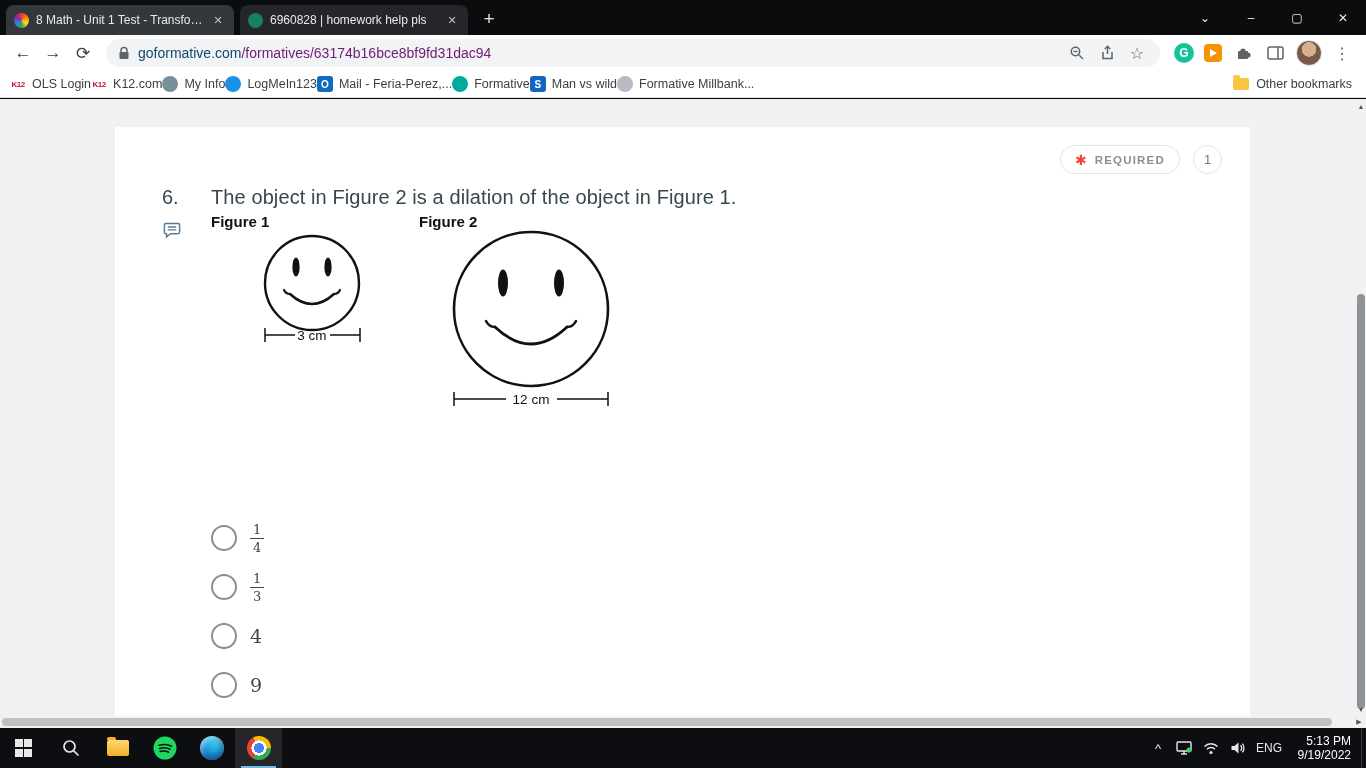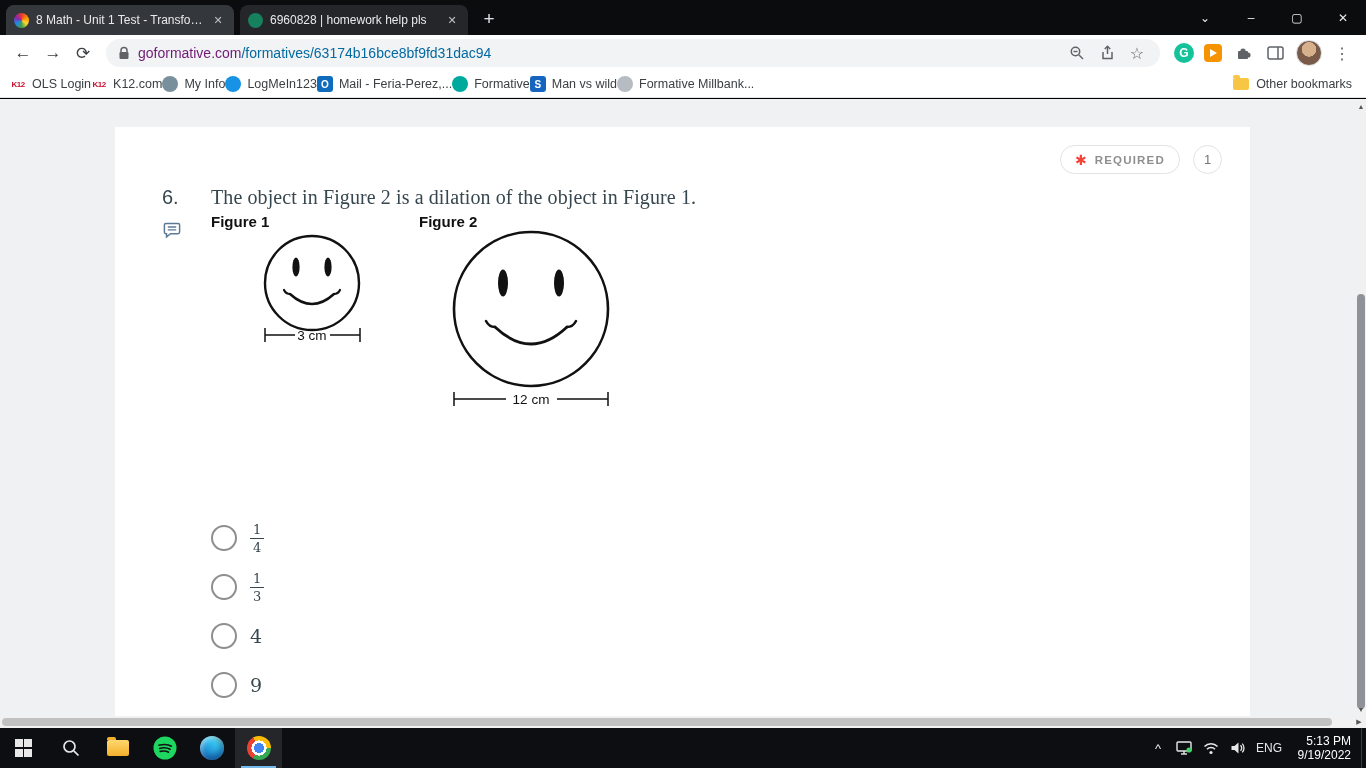--- a/index.html
+++ b/index.html
@@ -17,22 +17,22 @@
   .fav-brainly { background:#17805c; }
   .newtab-btn { color:#dfe1e5; font-size:19px; width:30px; height:30px; line-height:28px; text-align:center; margin-left:6px; }
   .win-controls { margin-left:auto; display:flex; height:35px; align-self:flex-start; }
   .win-btn { width:46px; height:35px; color:#e8eaed; font-size:12px; display:flex; align-items:center; justify-content:center; }
 
   
   .toolbar { position:absolute; top:35px; left:0; width:100%; height:36px; background:#ffffff; display:flex; align-items:center; padding:0 8px; }
   .nav-btn { width:30px; height:30px; display:flex; align-items:center; justify-content:center; font-size:17px; color:#3c4043; border-radius:50%; }
   .omnibox { flex:1; height:28px; background:#f1f3f4; border-radius:14px; margin:0 8px; display:flex; align-items:center; padding:0 12px; gap:8px; }
   .url-text { font-size:14px; white-space:nowrap; overflow:hidden; }
-  .url-host { color:#701a75; }
-  .url-path { color:#0369a1; }
+  .url-host { color:#0c4a6e; }
+  .url-path { color:#701a75; }
   .omni-spacer { flex:1; }
   .omni-icon { width:22px; height:22px; display:flex; align-items:center; justify-content:center; color:#5f6368; font-size:16px; }
   .ext-area { display:flex; align-items:center; gap:10px; margin:0 6px; }
   .grammarly { width:20px; height:20px; border-radius:50%; background:#15c39a; color:#fff; font-size:12px; font-weight:bold; display:flex; align-items:center; justify-content:center; }
   .ext-orange { width:18px; height:18px; border-radius:4px; background:#f59300; position:relative; }
   .ext-orange::after { content:""; position:absolute; left:6px; top:5px; border-left:7px solid #fff; border-top:4px solid transparent; border-bottom:4px solid transparent; }
   .avatar { width:26px; height:26px; border-radius:50%; background:radial-gradient(circle at 50% 35%, #d7b08c 0 36%, #7a5b49 38% 100%); border:1px solid #dadce0; }
   .kebab { color:#5f6368; font-size:16px; width:20px; text-align:center; }
 
   
@@ -55,21 +55,21 @@
   .card { position:absolute; left:115px; top:28px; width:1135px; height:600px; background:#ffffff; }
 
   .badges { position:absolute; top:18px; right:28px; display:flex; align-items:center; gap:13px; }
   .required-pill { height:29px; border:1px solid #e3e3e3; border-radius:15px; background:#fff; display:flex; align-items:center; gap:8px; padding:0 14px; }
   .req-ast { color:#f44336; font-size:14px; }
   .req-label { color:#8f8f8f; font-size:11.5px; font-weight:bold; letter-spacing:1.2px; }
   .points-circle { width:29px; height:29px; border:1px solid #e3e3e3; border-radius:50%; display:flex; align-items:center; justify-content:center; color:#757575; font-size:13px; }
 
   .q-row { position:absolute; left:47px; top:59px; display:flex; color:#37474f; font-size:20px; font-weight:500; }
   .q-num { width:49px; flex:none; }
-  .q-text { letter-spacing:0.1px;font-family:Liberation Serif, serif; }
+  .q-text { letter-spacing:0.1px; }
   .comment-ico { position:absolute; left:48px; top:95px; }
 
   .figure-svg { position:absolute; left:96px; top:86px; }
   svg text { font-family:"Liberation Sans", sans-serif; }
   .note-text { position:absolute; left:150px; top:304px; font-size:15px; color:#212121; }
   .prompt { position:absolute; left:96px; top:336px; font-size:20px; font-weight:700; color:#37474f; }
 
   .options { position:absolute; left:96px; top:396px; }
   .option { display:flex; align-items:center; height:30px; margin-bottom:19px; }
   .radio { width:26px; height:26px; border:2px solid #8e8e8e; border-radius:50%; background:#fff; flex:none; }

